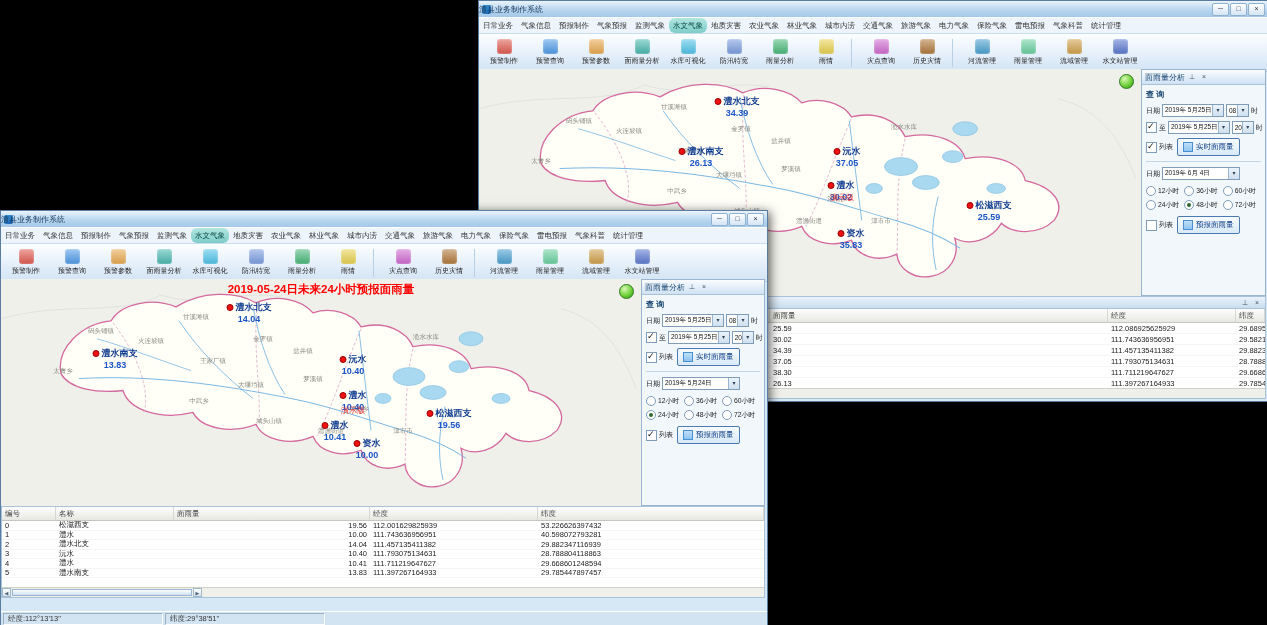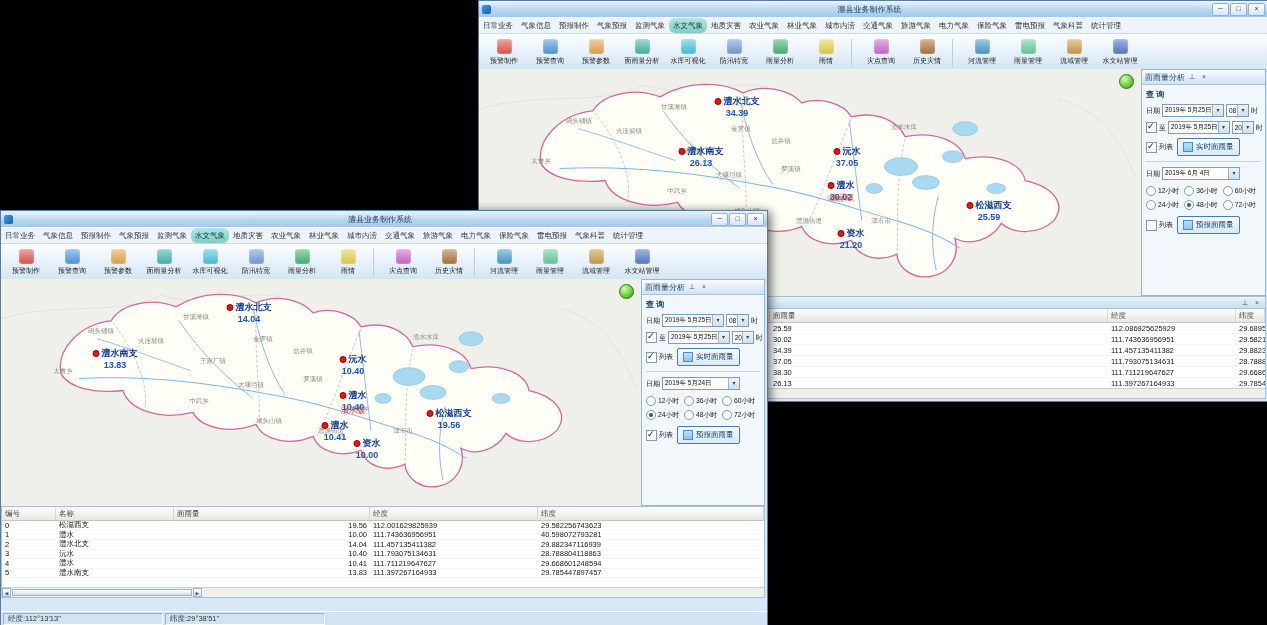--- a/index.html
+++ b/index.html
@@ -3,21 +3,21 @@
 <meta charset="utf-8">
 <style>
   html,body{margin:0;padding:0;background:#000;}
   body{font-family:"Liberation Sans","DejaVu Sans",sans-serif;}
   #stage{position:relative;width:1267px;height:625px;background:#000;overflow:hidden;}
 
   
   .win{position:absolute;border:1px solid #5a7ca0;background:#d6e7f5;box-shadow:2px 2px 10px rgba(0,0,0,.65);}
   .titlebar{height:16px;background:linear-gradient(#eaf4fd,#b9d6ef 55%,#a4c8e8);display:flex;align-items:center;padding:0 3px;position:relative;}
   .app-ico{width:9px;height:9px;border-radius:2px;background:linear-gradient(135deg,#3aa0e0,#1a5fae);flex:0 0 auto;}
-  .title-text{position:absolute;left:0;right:8px;text-align:center;font-size:8px;color:#16395d;}
+  .title-text{position:absolute;left:0;right:8px;text-align:left;font-size:8px;color:#16395d;}
   .win-controls{margin-left:auto;display:flex;gap:1px;z-index:1;}
   .wc{width:15px;height:11px;font-size:7px;line-height:10px;text-align:center;background:linear-gradient(#feffff,#d4e5f5);border:1px solid #8fb0cf;color:#333;border-radius:2px;}
   .menubar{height:15px;background:#edf4fb;border-top:1px solid #fff;border-bottom:1px solid #c9dcee;display:flex;align-items:stretch;overflow:hidden;}
   .mtab{font-size:7.5px;color:#333;padding:0 4px;display:flex;align-items:center;white-space:nowrap;}
   .mtab.selected{background:linear-gradient(#b2e5e1,#7fcdc8);border-radius:6px;color:#05433e;}
   .toolbar{height:37px;background:linear-gradient(#fcfeff,#e3eefa 60%,#d2e4f4);border-bottom:1px solid #b3cbe2;display:flex;align-items:center;padding:0 2px;overflow:hidden;}
   .tbtn{width:46px;flex:0 0 auto;display:flex;flex-direction:column;align-items:center;gap:2px;}
   .ticon{width:15px;height:15px;border-radius:3px;background:#9bb;box-shadow:inset 0 0 2px rgba(255,255,255,.6);}
   .tlabel{font-size:7px;color:#222;white-space:nowrap;}
   .tbtn.sep{width:4px;height:28px;border-left:1px solid #b8cfe4;margin:0 2px;}
@@ -256,21 +256,21 @@
               <span class="dot"></span>
               <span class="sname">澧水</span>
             </div>
             <div class="sval">30.02</div>
           </div>
           <div class="station" style="left: 372px; top: 158px;">
             <div class="line1">
               <span class="dot"></span>
               <span class="sname">资水</span>
             </div>
-            <div class="sval">21.20</div>
+            <div class="sval">35.83</div>
           </div>
           <div class="station" style="left: 510px; top: 130px;">
             <div class="line1">
               <span class="dot"></span>
               <span class="sname">松滋西支</span>
             </div>
             <div class="sval">25.59</div>
           </div>
       </div>
       <div class="watermark" style="left:363px;top:128px;">演示版</div>
@@ -609,20 +609,21 @@
           </div>
           <div class="station" style="left: 448px; top: 128px;">
             <div class="line1">
               <span class="dot"></span>
               <span class="sname">松滋西支</span>
             </div>
             <div class="sval">19.56</div>
           </div>
       </div>
       <div class="watermark" style="left:352px;top:131px;">演示版</div>
+      <div class="map-title">2019-05-24日未来24小时预报面雨量</div>
       <div class="orb" style="right:7px;top:5px;"></div>
     </div>
 
     <div class="dock" style="left:640px;top:68px;width:124px;height:227px;">
       <div class="dock-head">
         <span>面雨量分析</span>
         <span class="dh-btn">⊥</span>
         <span class="dh-btn">×</span>
       </div>
       <div class="dock-body">
@@ -712,21 +713,21 @@
           <span class="c">面雨量</span>
           <span class="c">经度</span>
           <span class="c">纬度</span>
       </div>
       <div class="gbody">
         <div class="trow">
             <span class="c">0</span>
             <span class="c">松滋西支</span>
             <span class="c">19.56</span>
             <span class="c">112.001629825939</span>
-            <span class="c">29.582256743623</span>
+            <span class="c">53.226626397432</span>
           </div>
           <div class="trow">
             <span class="c">1</span>
             <span class="c">澧水</span>
             <span class="c">10.00</span>
             <span class="c">111.743636956951</span>
             <span class="c">40.598072793281</span>
           </div>
           <div class="trow">
             <span class="c">2</span>

